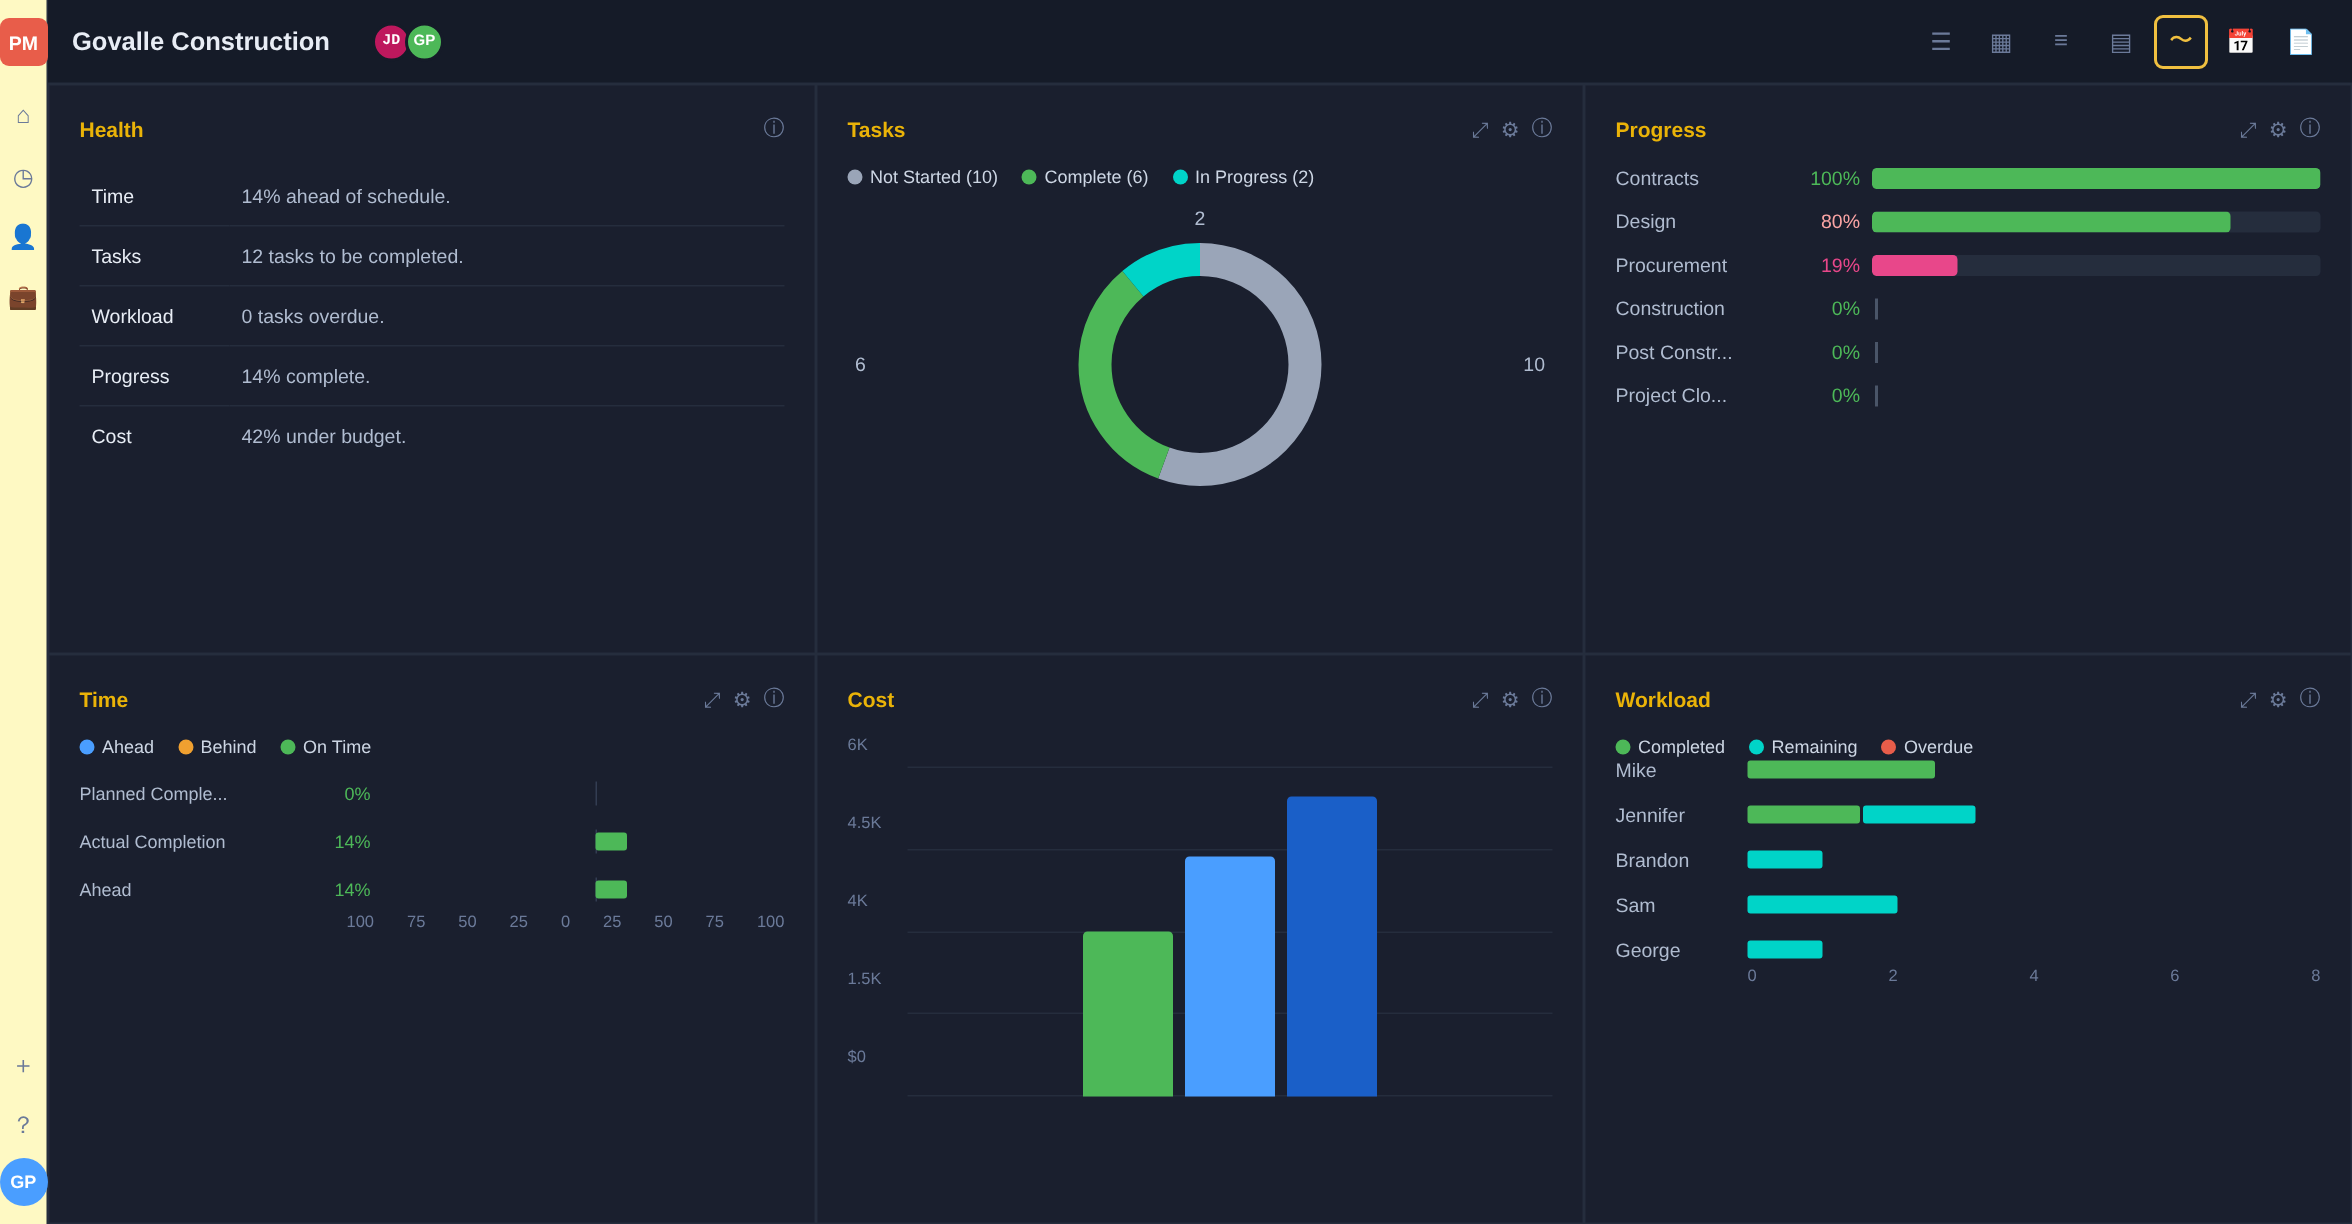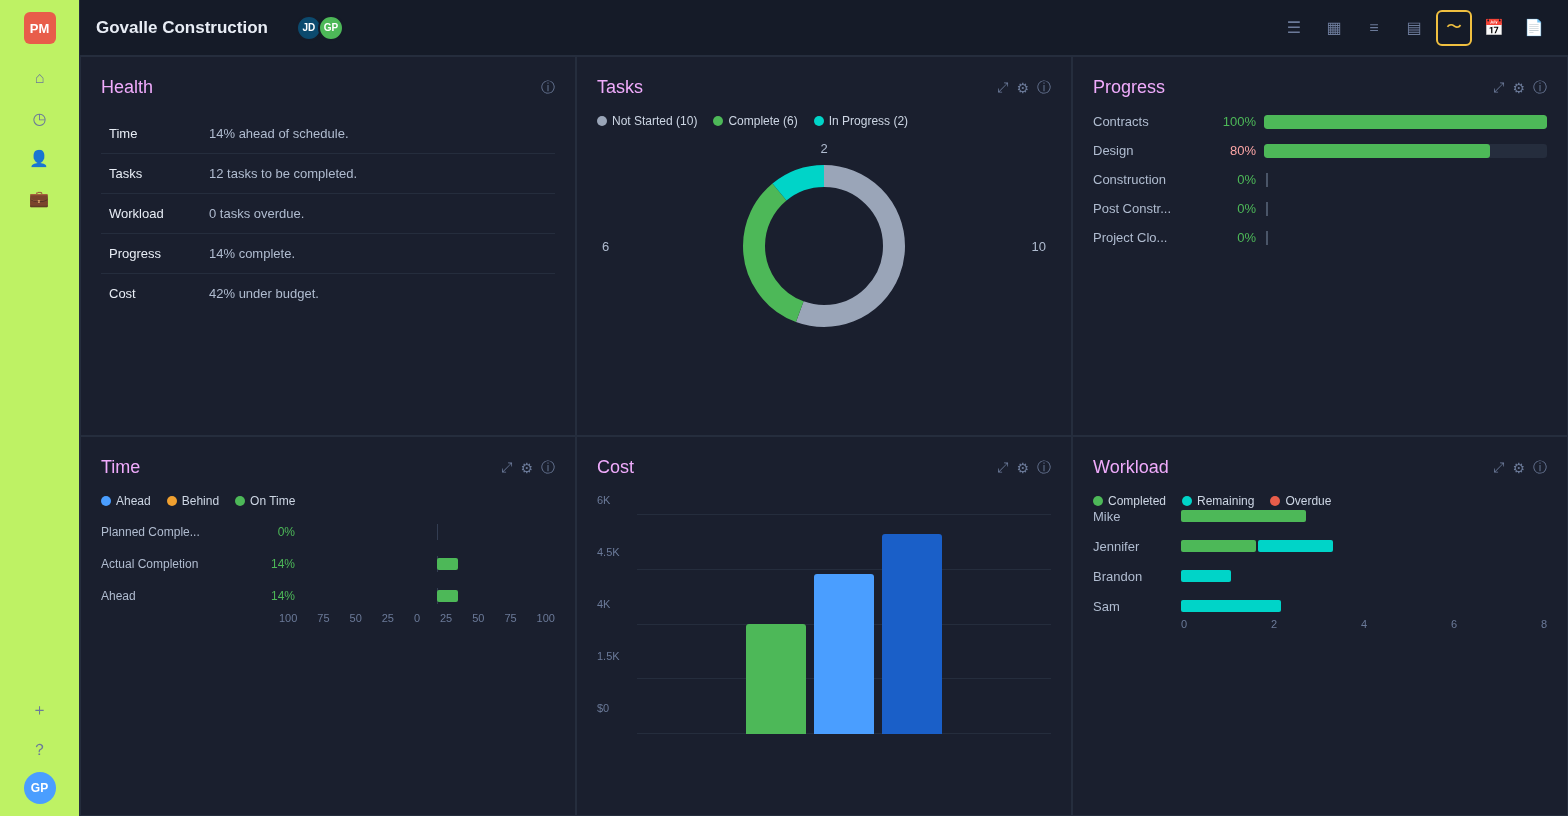--- a/index.html
+++ b/index.html
@@ -8,22 +8,22 @@
       color: #cdd6e4;
       font-family: -apple-system, BlinkMacSystemFont, 'Segoe UI', sans-serif;
       font-size: 13px;
       display: flex;
       height: 816px;
       overflow: hidden;
     }
 
     
     .sidebar {
-      width: 80px;
-      background: #bef264;
+      width: 32px;
+      background: #fef9c3;
       display: flex;
       flex-direction: column;
       align-items: center;
       padding: 12px 0;
       gap: 4px;
       border-right: 1px solid #252d3d;
       flex-shrink: 0;
     }
     .sidebar-logo {
       width: 32px; height: 32px;
@@ -124,23 +124,23 @@
       position: relative;
     }
 
     .panel-header {
       display: flex;
       align-items: center;
       justify-content: space-between;
       margin-bottom: 16px;
     }
     .panel-title {
-      font-size: 18px;
-      font-weight: 400;
-      color: #f0abfc;
+      font-size: 14px;
+      font-weight: 700;
+      color: #eab308;
     }
     .panel-actions {
       display: flex;
       gap: 8px;
       align-items: center;
       color: #6b7a99;
     }
     .panel-action-icon {
       cursor: pointer;
       font-size: 14px;
@@ -399,21 +399,21 @@
     <div class="sidebar-icon">？</div>
     <div class="sidebar-avatar">GP</div>
   </div>
 </div>
 
 <div class="main">
 
   <div class="topbar">
     <span class="topbar-title">Govalle Construction</span>
     <div class="topbar-avatars">
-      <div class="topbar-av" style="background:#0c4a6e;">JD</div>
+      <div class="topbar-av" style="background:#be185d;font-family:Liberation Mono, monospace;">JD</div>
       <div class="topbar-av" style="background:#4db858;">GP</div>
     </div>
     <div class="topbar-spacer"></div>
     <div class="topbar-icons">
       <div class="topbar-icon">☰</div>
       <div class="topbar-icon">▦</div>
       <div class="topbar-icon">≡</div>
       <div class="topbar-icon">▤</div>
       <div class="topbar-icon active">〜</div>
       <div class="topbar-icon">📅</div>
@@ -510,20 +510,27 @@
       </div>
     </div>
           <div class="progress-row">
       <span class="progress-label">Design</span>
       <span class="progress-pct" style="color:#fca5a5;">80%</span>
       <div class="progress-bar-bg">
         <div class="progress-bar-fill" style="width:80%;background:#4db858;"></div>
       </div>
     </div>
           <div class="progress-row">
+      <span class="progress-label">Procurement</span>
+      <span class="progress-pct" style="color:#e8478a;">19%</span>
+      <div class="progress-bar-bg">
+        <div class="progress-bar-fill" style="width:19%;background:#e8478a;"></div>
+      </div>
+    </div>
+          <div class="progress-row">
       <span class="progress-label">Construction</span>
       <span class="progress-pct" style="color:#4db858;">0%</span>
       <div class="progress-zero-mark"></div>
     </div>
           <div class="progress-row">
       <span class="progress-label">Post Constr...</span>
       <span class="progress-pct" style="color:#4db858;">0%</span>
       <div class="progress-zero-mark"></div>
     </div>
           <div class="progress-row">
@@ -679,20 +686,28 @@
     </div>
   </div>
           <div class="workload-row">
     <span class="workload-name">Sam</span>
     <div class="workload-bars">
 
       <div class="workload-bar" style="width:100px;background:#00d4c8;"></div>
 
     </div>
   </div>
+          <div class="workload-row">
+    <span class="workload-name">George</span>
+    <div class="workload-bars">
+
+      <div class="workload-bar" style="width:50px;background:#00d4c8;"></div>
+
+    </div>
+  </div>
         </div>
       <div class="workload-axis" id="workload-axis">
           <span>0</span>
           <span>2</span>
           <span>4</span>
           <span>6</span>
           <span>8</span>
         </div>
     </div>
 

